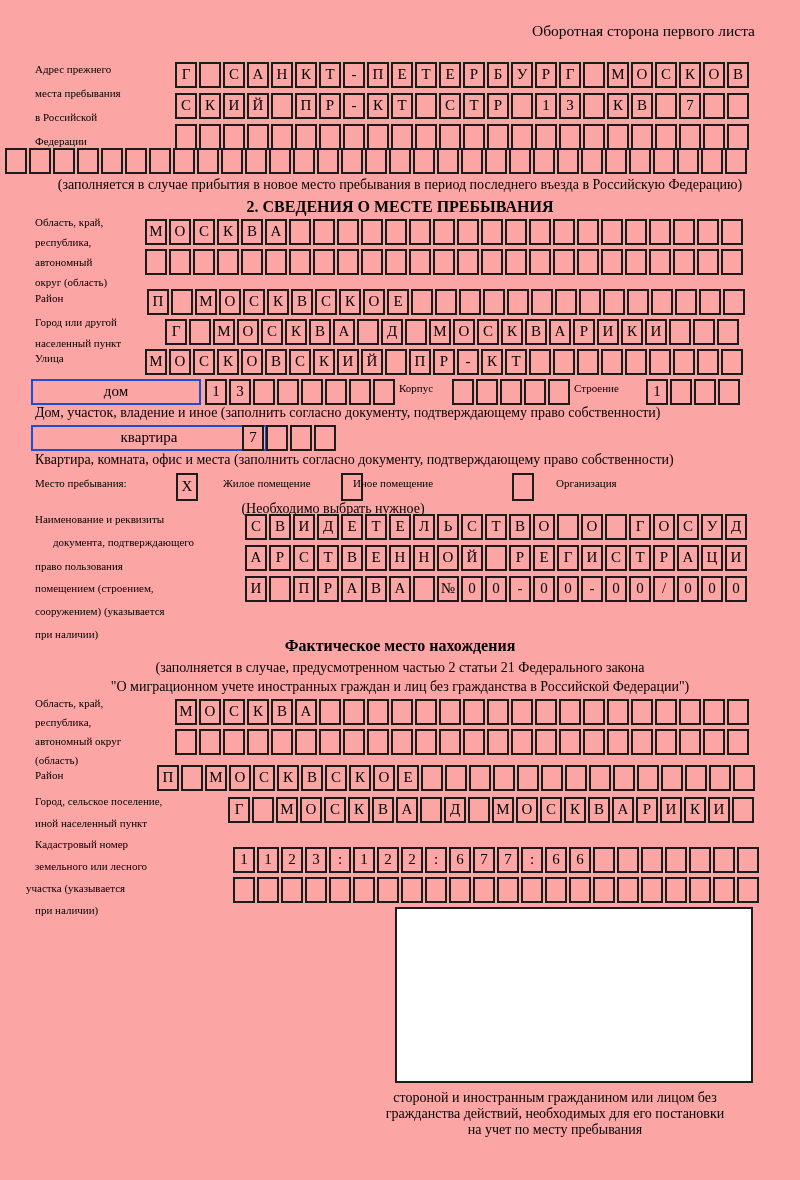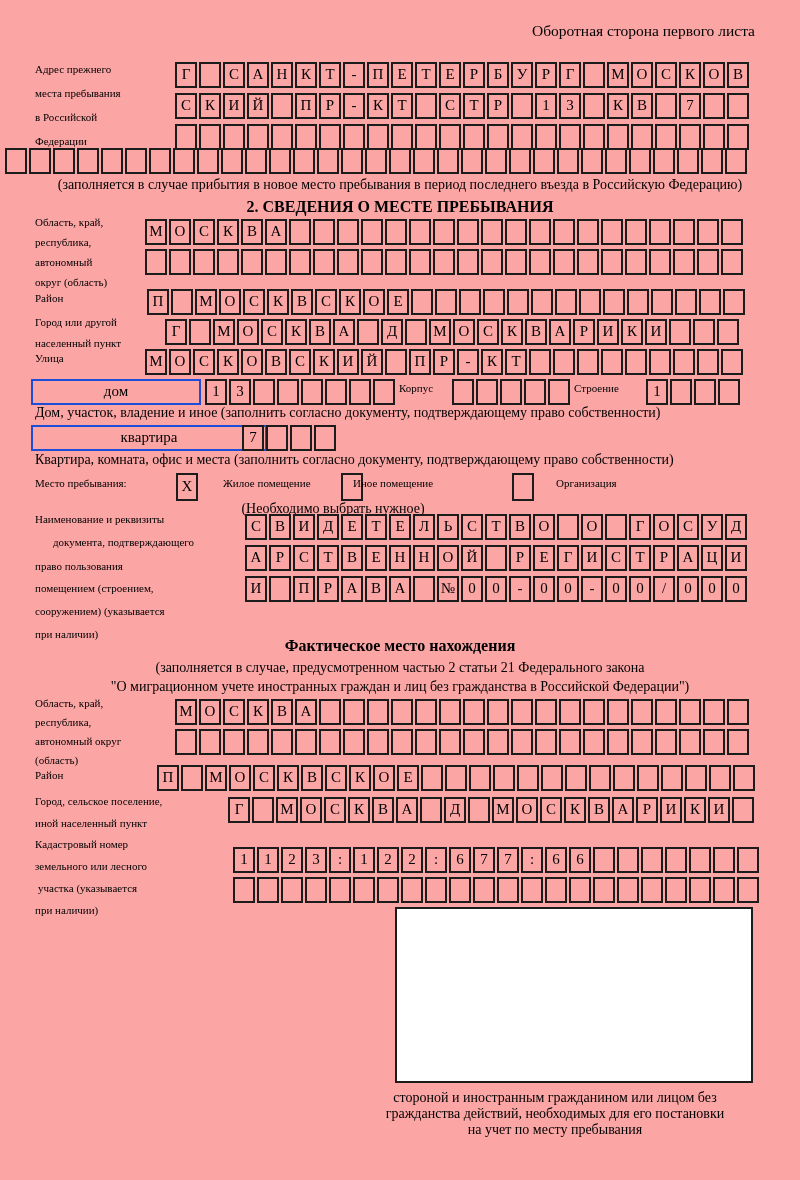--- a/index.html
+++ b/index.html
@@ -529,21 +529,21 @@
       <span class="cell">А</span>
       <span class="cell">Р</span>
       <span class="cell">И</span>
       <span class="cell">К</span>
       <span class="cell">И</span>
       <span class="cell"></span>
     </div>
 
   <div class="abs lbl" style="left:35px; top:838px;">Кадастровый номер</div>
   <div class="abs lbl" style="left:35px; top:860px;">земельного или лесного</div>
-  <div class="abs lbl" style="left:38px; top:882px;">участка (указывается</div>
+  <div class="abs lbl" style="left:26px; top:882px;">участка (указывается</div>
   <div class="abs lbl" style="left:35px; top:904px;">при наличии)</div>
   <div class="row" style="left:233px; top:847px;">
       <span class="cell">1</span>
       <span class="cell">1</span>
       <span class="cell">2</span>
       <span class="cell">3</span>
       <span class="cell">:</span>
       <span class="cell">1</span>
       <span class="cell">2</span>
       <span class="cell">2</span>

